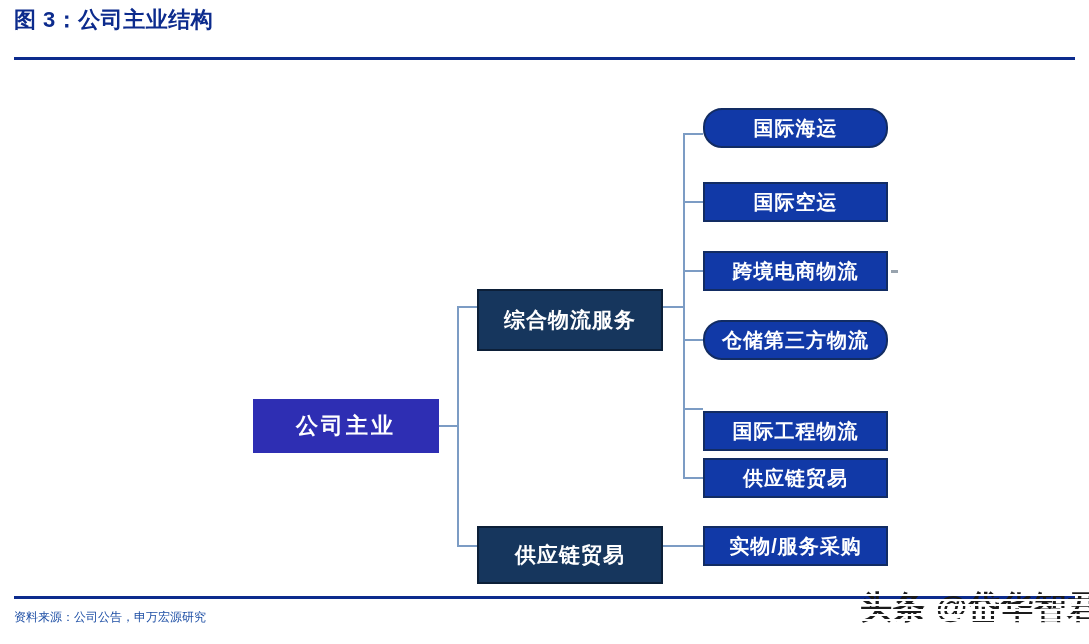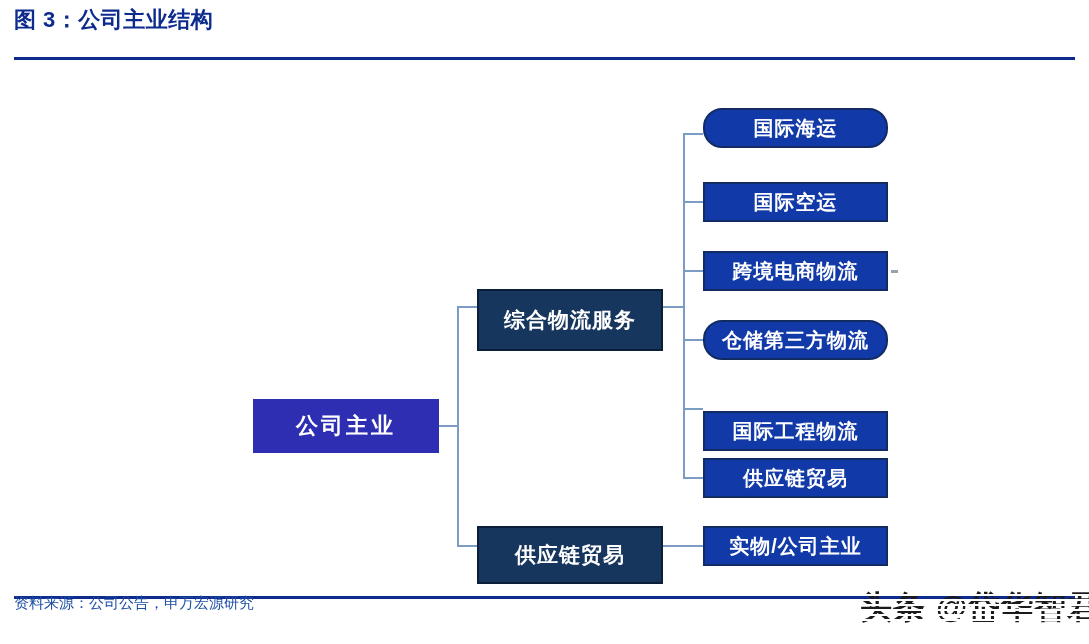--- a/index.html
+++ b/index.html
@@ -74,22 +74,22 @@
   .c-leaf4 { left: 683px; top: 408px; width: 20px; height: 2px; }
   .c-leaf5 { left: 683px; top: 477px; width: 20px; height: 2px; }
   .c-supply { left: 663px; top: 545px; width: 40px; height: 2px; }
 
   .artifact-dash {
     position: absolute; left: 891px; top: 270px; width: 7px; height: 3px;
     background: #98a3ae;
   }
 
   .source-line {
-    position: absolute; left: 14px; top: 594px;
-    font-size: 15px; color: var(--source-blue);
+    position: absolute; left: 14px; top: 609px;
+    font-size: 12px; color: var(--source-blue);
     white-space: nowrap;
   }
 
   .watermark {
     position: absolute; left: 860px; top: 586px; z-index: 3;
     font-size: 32px; font-weight: bold; letter-spacing: 1px;
     color: var(--watermark-ink); white-space: nowrap;
   }
   @supports (-webkit-background-clip: text) {
     .watermark {
@@ -129,19 +129,19 @@
 
   <div class="node branch-node branch-0">综合物流服务</div>
   <div class="node branch-node branch-1">供应链贸易</div>
 
   <div class="node leaf-node leaf-0">国际海运</div>
   <div class="node leaf-node leaf-2">跨境电商物流</div>
   <div class="node leaf-node leaf-1">国际空运</div>
   <div class="node leaf-node leaf-3">仓储第三方物流</div>
   <div class="node leaf-node leaf-4">国际工程物流</div>
   <div class="node leaf-node leaf-5">供应链贸易</div>
-  <div class="node leaf-node leaf-6">实物/公司主业</div>
+  <div class="node leaf-node leaf-6">实物/服务采购</div>
 
   <div class="rule rule-bottom"></div>
   <div class="source-line">资料来源：公司公告，申万宏源研究</div>
   <div class="watermark">头条 @岱华智君</div>
 
 </div>
 
 </body></html>

